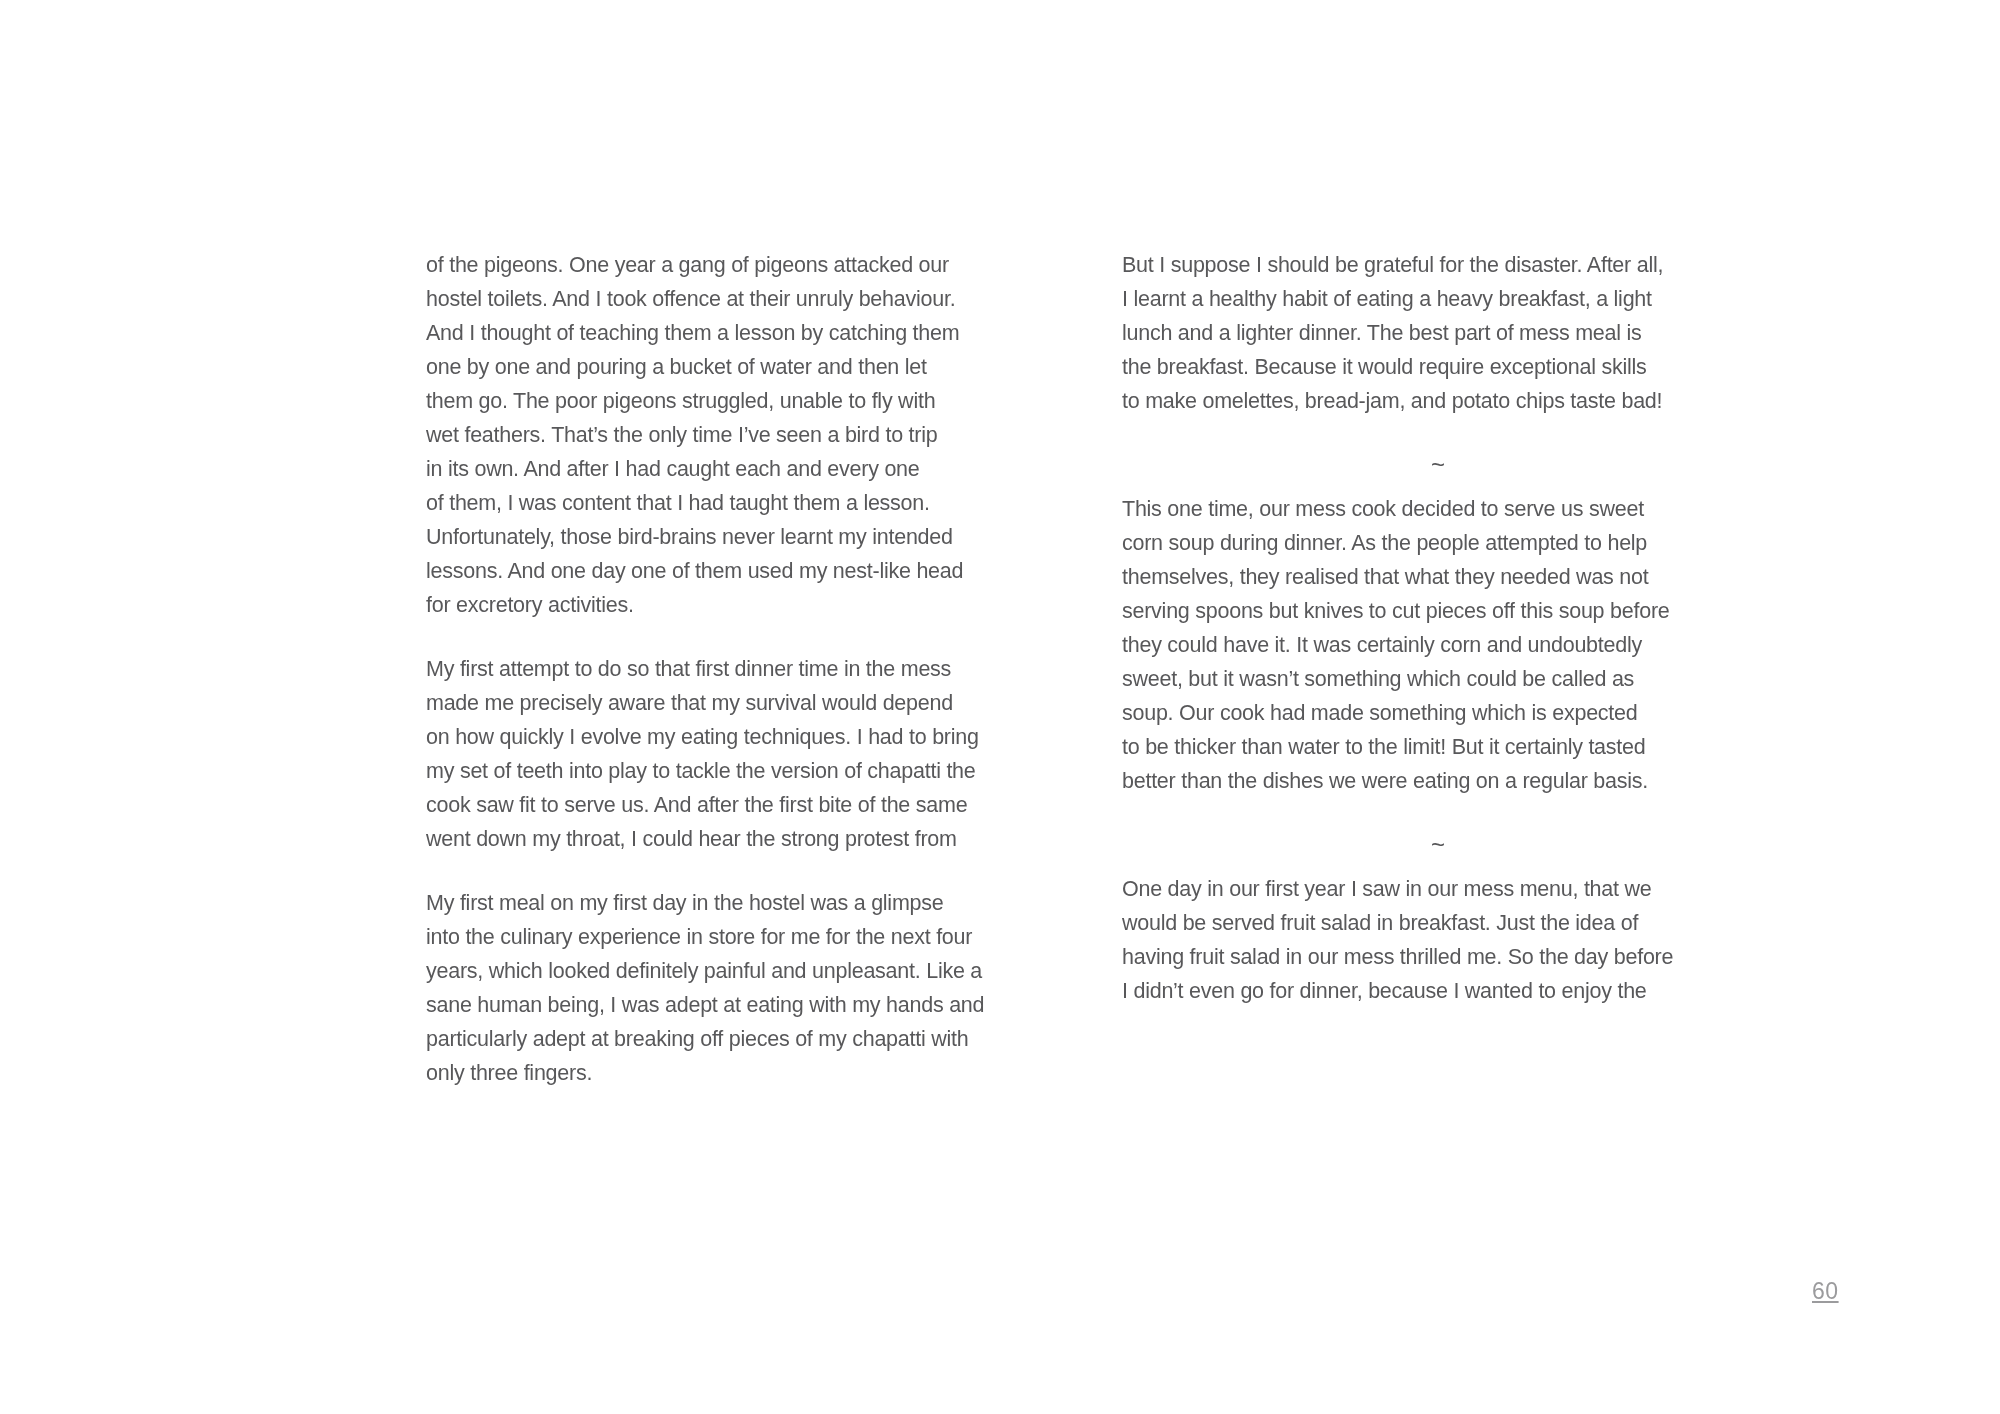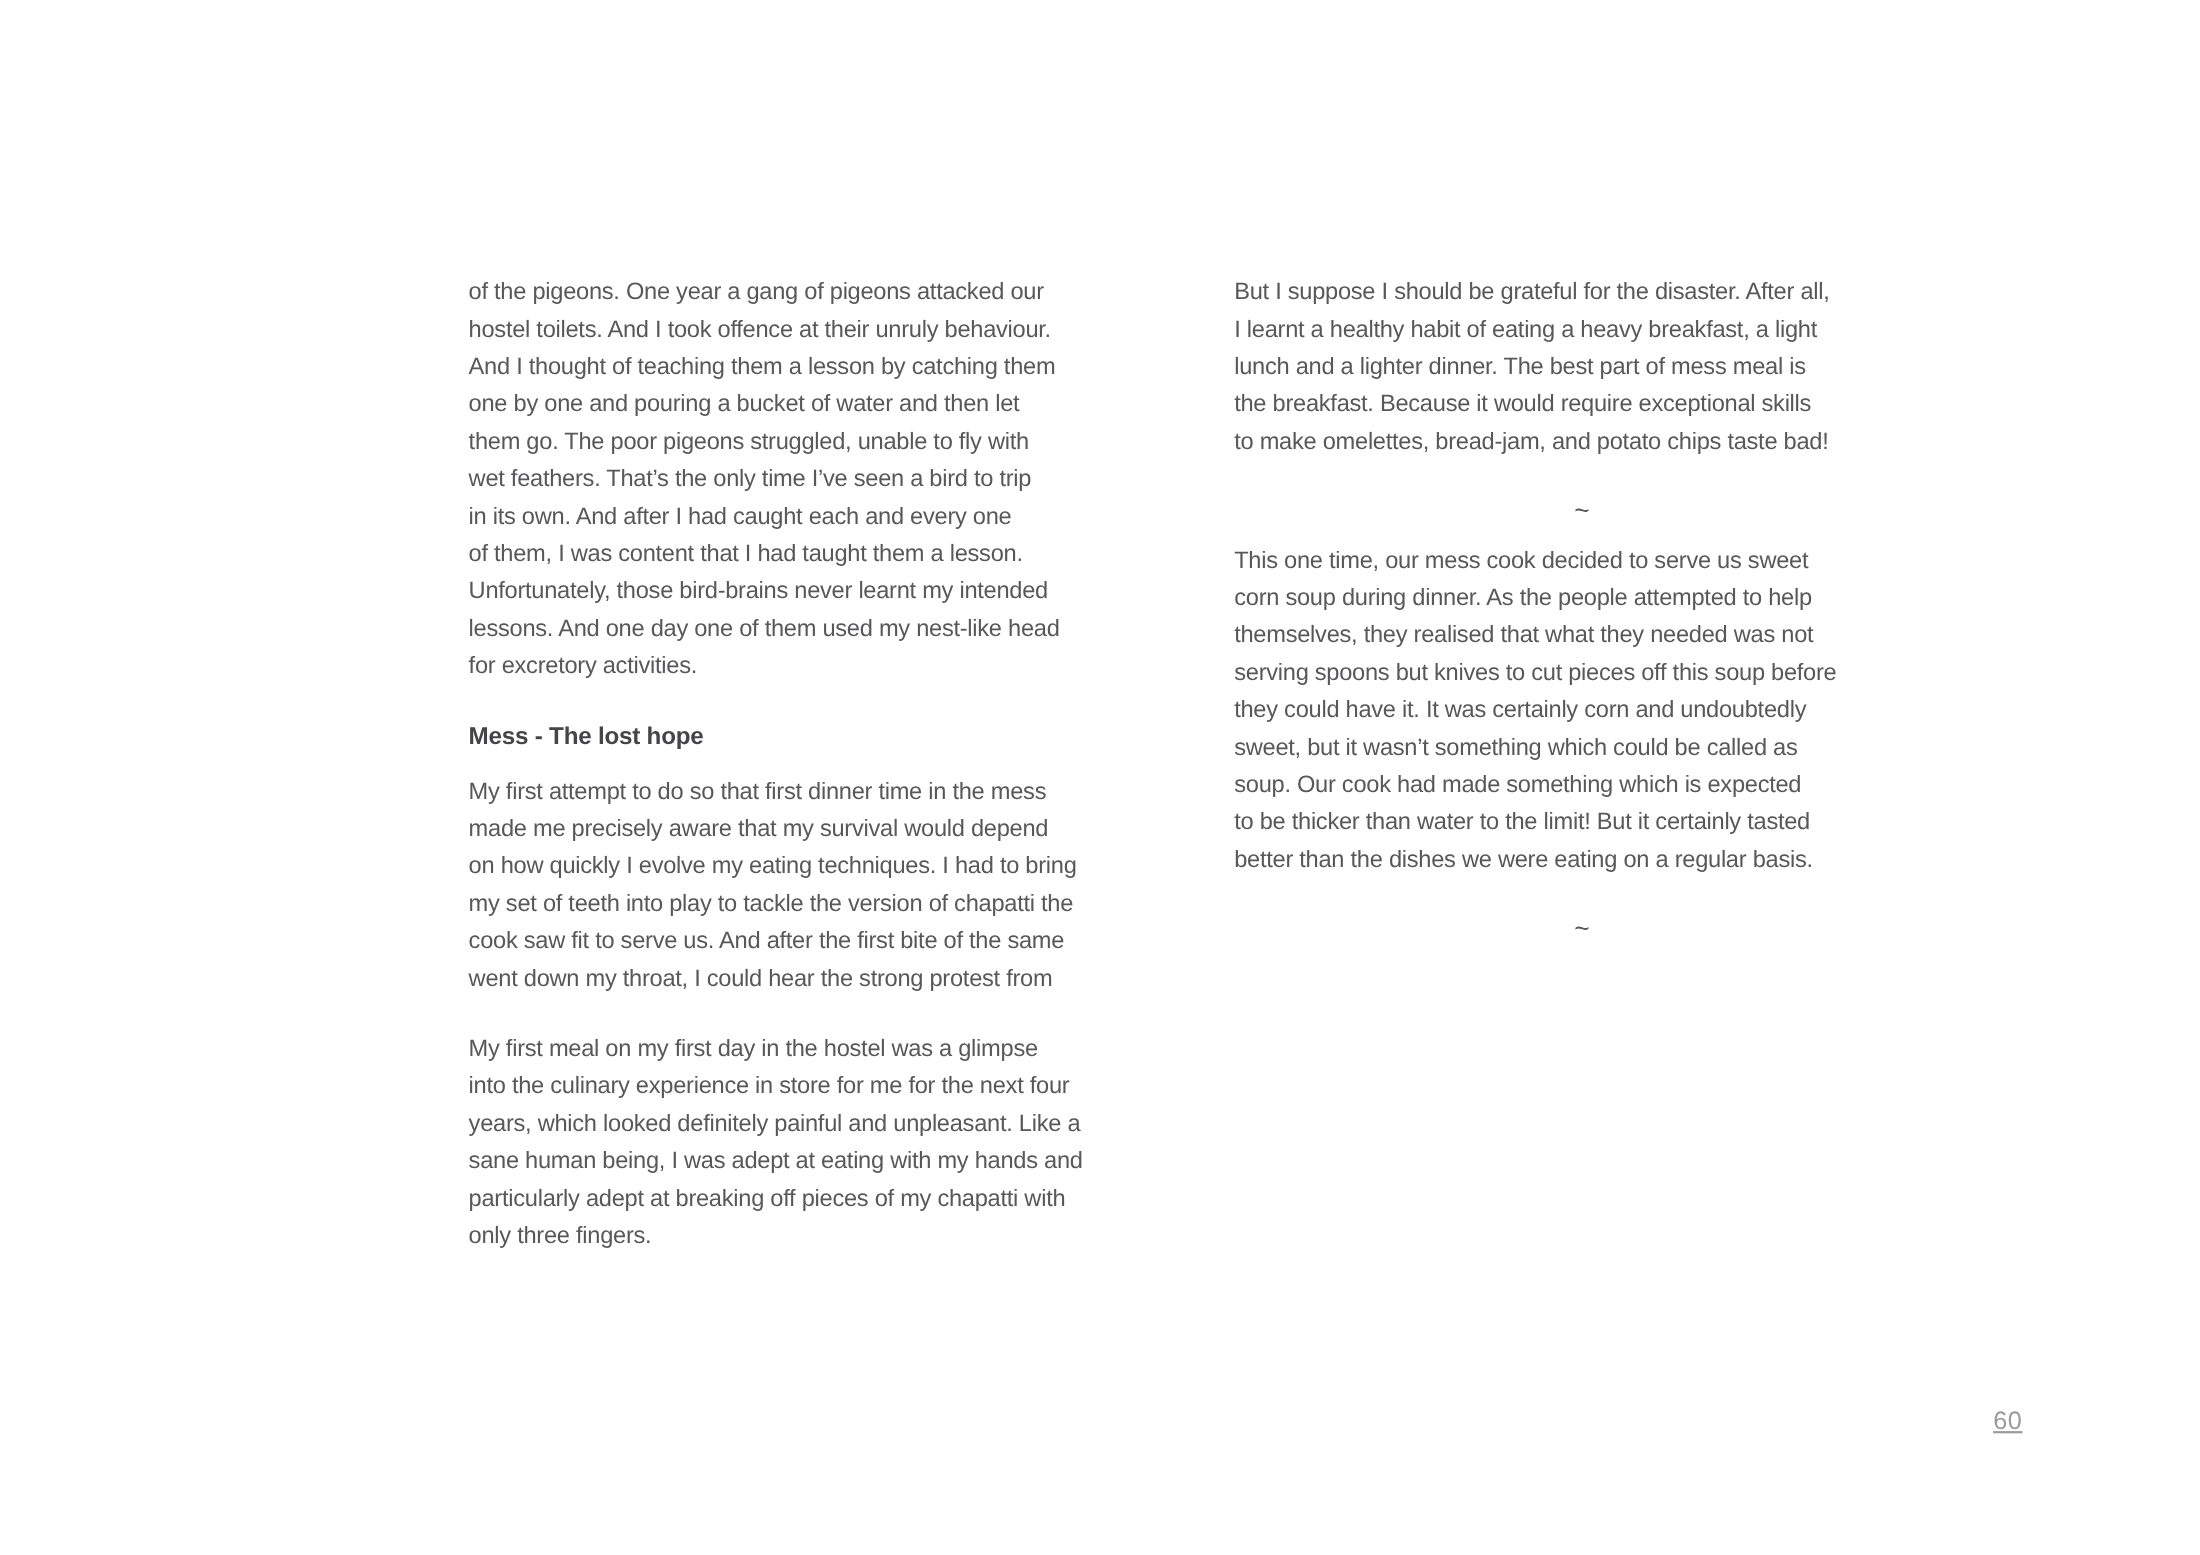--- a/index.html
+++ b/index.html
@@ -66,21 +66,20 @@
 hostel toilets. And I took offence at their unruly behaviour.
 And I thought of teaching them a lesson by catching them
 one by one and pouring a bucket of water and then let
 them go. The poor pigeons struggled, unable to fly with
 wet feathers. That’s the only time I’ve seen a bird to trip
 in its own. And after I had caught each and every one
 of them, I was content that I had taught them a lesson.
 Unfortunately, those bird-brains never learnt my intended
 lessons. And one day one of them used my nest-like head
 for excretory activities.</p>
-    <h3 class="heading">Mess - The lost hope</h3>
     <p class="body">My first attempt to do so that first dinner time in the mess
 made me precisely aware that my survival would depend
 on how quickly I evolve my eating techniques. I had to bring
 my set of teeth into play to tackle the version of chapatti the
 cook saw fit to serve us. And after the first bite of the same
 went down my throat, I could hear the strong protest from</p>
     <p class="body">My first meal on my first day in the hostel was a glimpse
 into the culinary experience in store for me for the next four
 years, which looked definitely painful and unpleasant. Like a
 sane human being, I was adept at eating with my hands and
@@ -98,17 +97,21 @@
     <p class="body">This one time, our mess cook decided to serve us sweet
 corn soup during dinner. As the people attempted to help
 themselves, they realised that what they needed was not
 serving spoons but knives to cut pieces off this soup before
 they could have it. It was certainly corn and undoubtedly
 sweet, but it wasn’t something which could be called as
 soup. Our cook had made something which is expected
 to be thicker than water to the limit! But it certainly tasted
 better than the dishes we were eating on a regular basis.</p>
     <div class="sep">~</div>
+    <p class="body">One day in our first year I saw in our mess menu, that we
+would be served fruit salad in breakfast. Just the idea of
+having fruit salad in our mess thrilled me. So the day before
+I didn’t even go for dinner, because I wanted to enjoy the</p>
   </div>
 
   <div class="page-number">60</div>
 
 </div>
 
 </body></html>

